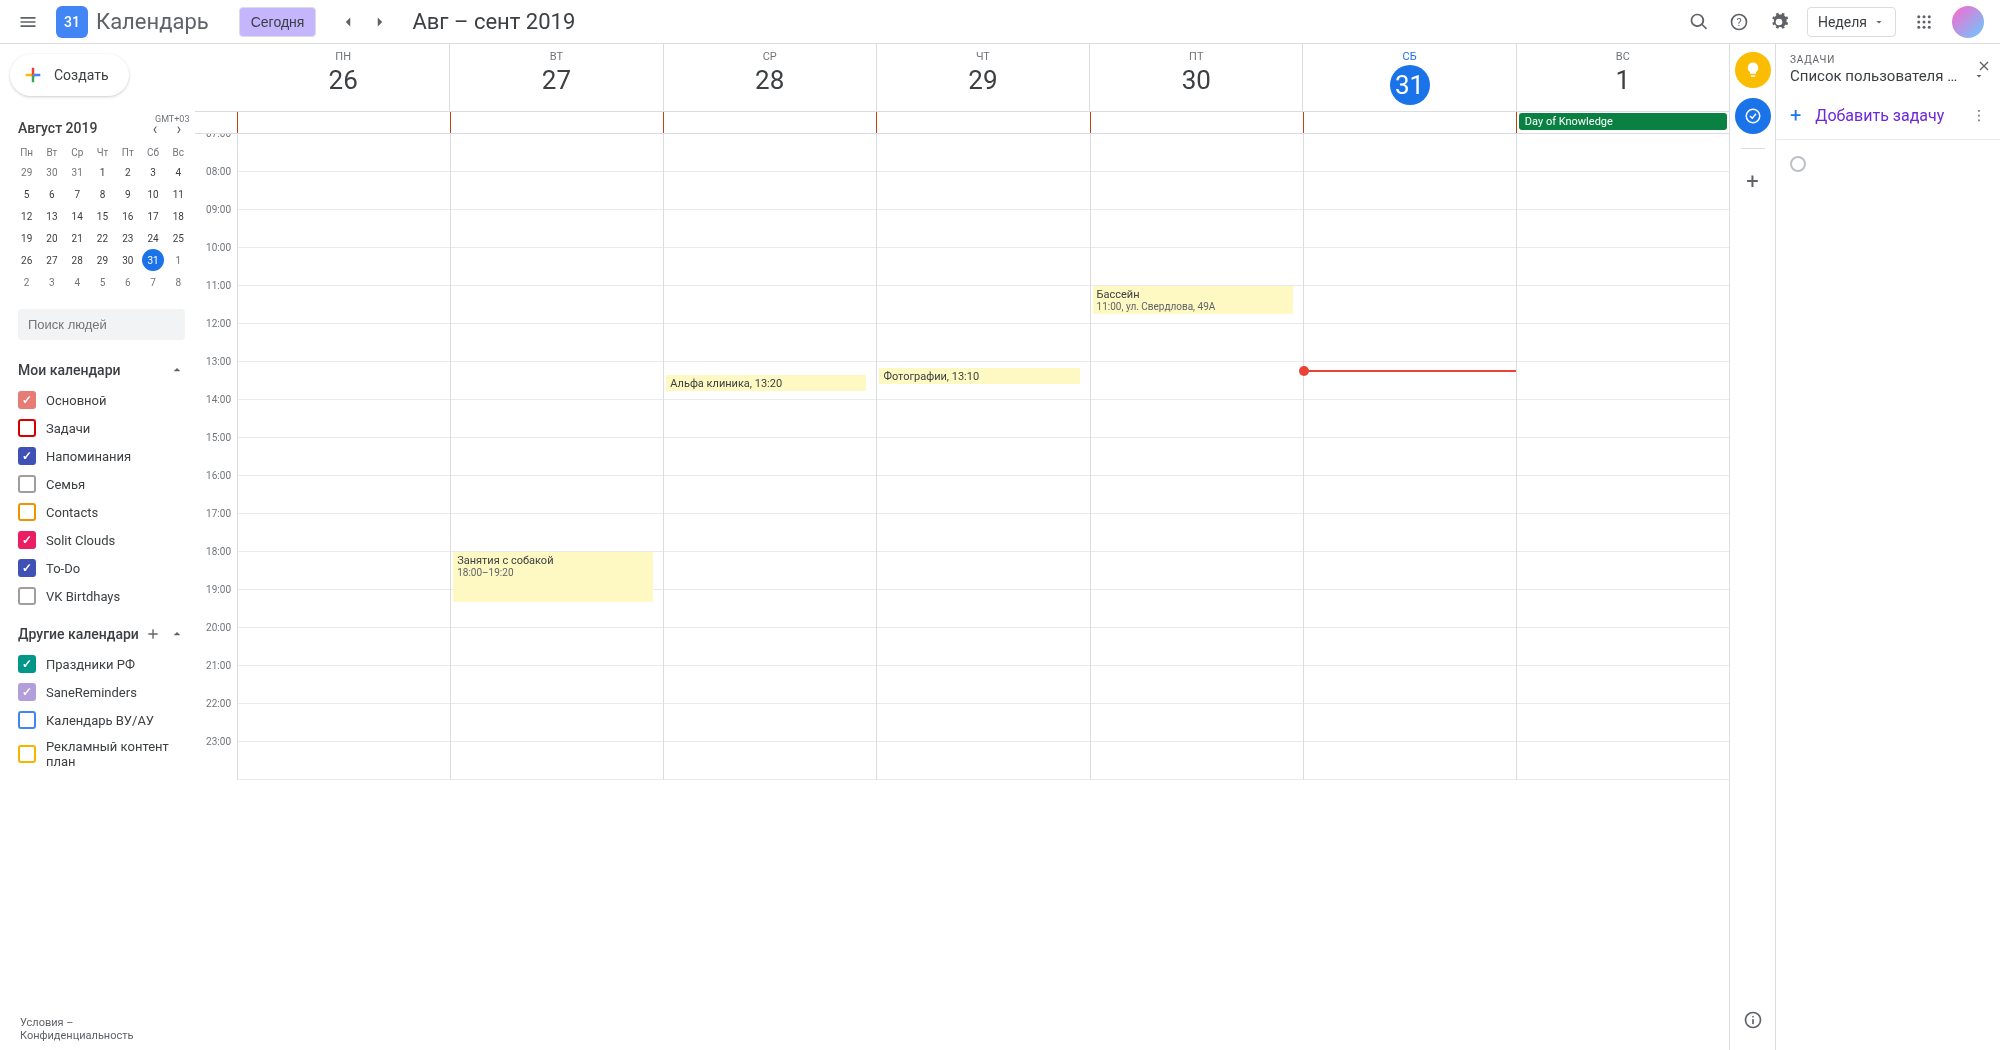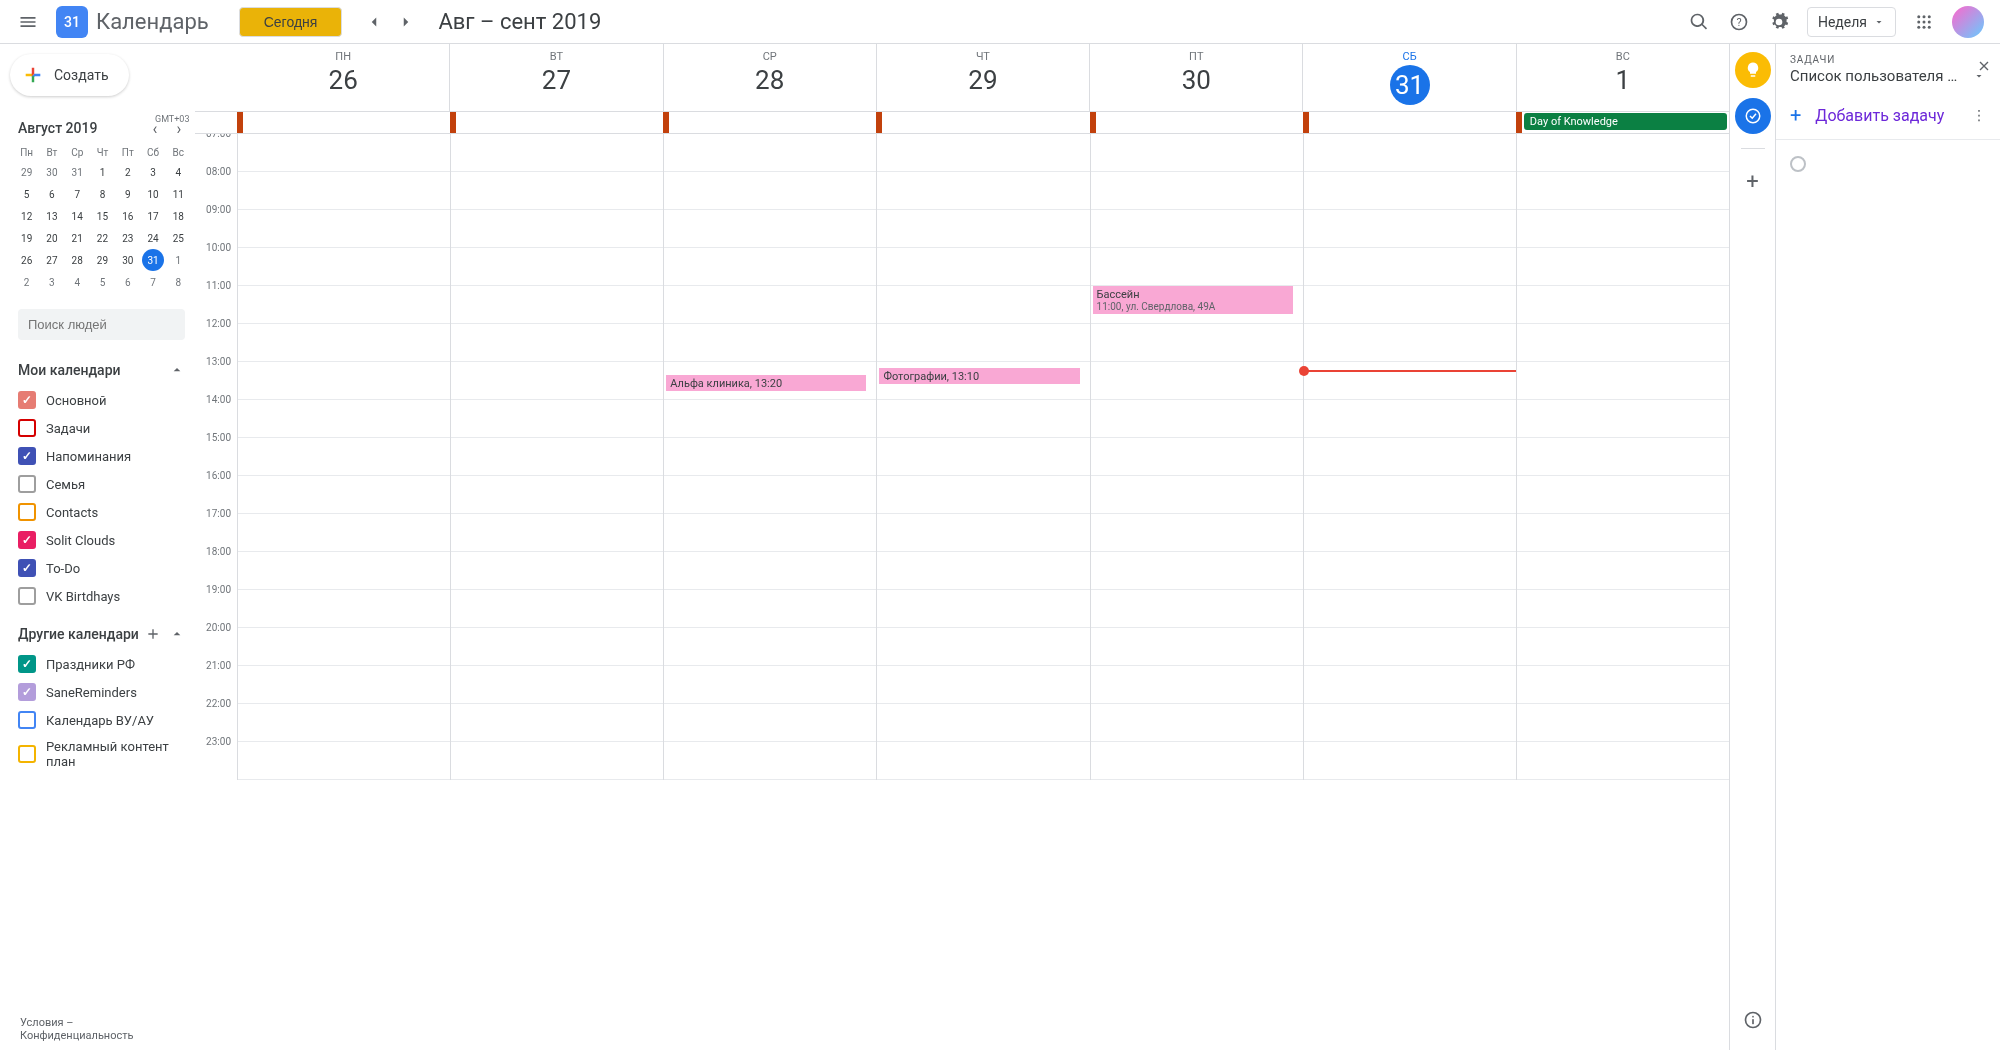--- a/index.html
+++ b/index.html
@@ -3,21 +3,21 @@
 <meta charset="utf-8">
 <style>
 * { box-sizing: border-box; margin: 0; padding: 0; }
 body { font-family: "Google Sans", Roboto, Arial, sans-serif; font-size: 14px; color: #3c4043; background: #fff; overflow: hidden; }
 
 
 .header { height: 44px; display: flex; align-items: center; padding: 0 8px; border-bottom: 1px solid #dadce0; }
 .hamburger { width: 40px; height: 40px; display: flex; align-items: center; justify-content: center; cursor: pointer; border-radius: 50%; }
 .logo { width: 32px; height: 32px; background: #4285f4; border-radius: 6px; display: flex; align-items: center; justify-content: center; color: #fff; font-weight: 500; font-size: 14px; margin: 0 4px 0 8px; }
 .app-title { font-size: 22px; color: #5f6368; margin-left: 4px; }
-.today-btn { margin-left: 30px; padding: 6px 24px; border: 1px solid #dadce0; border-radius: 4px; background: #eab308; cursor: pointer; font-size: 14px; color: #3c4043; }
+.today-btn { margin-left: 30px; padding: 6px 11px; border: 1px solid #dadce0; border-radius: 4px; background: #c4b5fd; cursor: pointer; font-size: 14px; color: #3c4043; }
 .nav-arrow { width: 32px; height: 32px; display: flex; align-items: center; justify-content: center; cursor: pointer; border-radius: 50%; color: #5f6368; }
 .nav-arrows { display: flex; margin: 0 8px 0 16px; }
 .date-range { font-size: 22px; color: #3c4043; margin-left: 8px; }
 .header-spacer { flex: 1; }
 .hdr-icon { width: 40px; height: 40px; display: flex; align-items: center; justify-content: center; cursor: pointer; border-radius: 50%; color: #5f6368; }
 .view-select { margin: 0 8px; padding: 6px 10px; border: 1px solid #dadce0; border-radius: 4px; background: #fff; cursor: pointer; display: flex; align-items: center; gap: 6px; font-size: 14px; color: #3c4043; }
 .avatar { width: 32px; height: 32px; border-radius: 50%; background: linear-gradient(135deg,#f6c,#6cf); margin: 0 8px; cursor: pointer; }
 
 
 .main { display: flex; height: calc(100vh - 44px); }
@@ -50,33 +50,33 @@
 
 .week-wrap { flex: 1; display: flex; flex-direction: column; min-width: 0; }
 .week-header { display: flex; padding-left: 42px; border-bottom: 1px solid #dadce0; }
 .day-col-hd { flex: 1; text-align: center; padding: 6px 0; border-left: 1px solid #dadce0; }
 .day-col-hd:first-child { border-left: none; }
 .dow { font-size: 11px; color: #70757a; text-transform: uppercase; }
 .dow.today { color: #1a73e8; }
 .daynum { font-size: 26px; color: #3c4043; margin-top: 2px; }
 .daynum.today span { background: #1a73e8; color: #fff; border-radius: 50%; width: 40px; height: 40px; display: inline-flex; align-items: center; justify-content: center; }
 .allday-row { display: flex; padding-left: 42px; min-height: 22px; border-bottom: 1px solid #dadce0; position: relative; }
-.allday-cell { flex: 1; border-left: 6px solid #c2410c; position: relative; }
+.allday-cell { flex: 1; border-left: 1px solid #c2410c; position: relative; }
 .allday-cell:first-child { border-left: none; }
 .allday-event { position: absolute; left: 2px; right: 2px; top: 1px; background: #0b8043; color: #fff; font-size: 11px; padding: 2px 6px; border-radius: 3px; white-space: nowrap; overflow: hidden; }
 .gmt-label { position: absolute; left: -40px; top: 2px; font-size: 9px; color: #70757a; }
 
 .grid-scroll { flex: 1; overflow-y: auto; position: relative; }
 .grid { position: relative; display: flex; }
 .time-col { width: 42px; flex-shrink: 0; }
 .time-label { height: 38px; font-size: 10px; color: #70757a; text-align: right; padding-right: 6px; position: relative; top: -6px; }
 .day-cols { flex: 1; display: flex; position: relative; }
 .day-col { flex: 1; border-left: 1px solid #dadce0; position: relative; }
 .hour-line { height: 38px; border-bottom: 1px solid #e8eaed; }
-.event { position: absolute; left: 2px; right: 10px; background: #f9a8d4; border-radius: 0; padding: 2px 4px; font-size: 11px; overflow: hidden; cursor: pointer; }
+.event { position: absolute; left: 2px; right: 10px; background: #fef9c3; border-radius: 0; padding: 2px 4px; font-size: 11px; overflow: hidden; cursor: pointer; }
 .event-title { color: #3c4043; font-size: 11px; white-space: nowrap; overflow: hidden; text-overflow: ellipsis; }
 .event-sub { color: #5f6368; font-size: 10px; }
 .now-line { position: absolute; left: 0; right: 0; height: 2px; background: #ea4335; z-index: 5; }
 .now-dot { position: absolute; left: -5px; top: -4px; width: 10px; height: 10px; background: #ea4335; border-radius: 50%; }
 
 
 .rightrail { width: 46px; border-left: 1px solid #dadce0; display: flex; flex-direction: column; align-items: center; padding-top: 8px; gap: 10px; flex-shrink: 0; }
 .rail-icon { width: 36px; height: 36px; border-radius: 50%; display: flex; align-items: center; justify-content: center; cursor: pointer; font-size: 18px; }
 .rail-icon.keep { background: #fbbc04; color: #fff; font-size: 14px; }
 .rail-icon.tasks { background: #1a73e8; color: #fff; }
@@ -414,20 +414,24 @@
               <div class="hour-line"></div>
               <div class="hour-line"></div>
               <div class="hour-line"></div>
               <div class="hour-line"></div>
               <div class="hour-line"></div>
               <div class="hour-line"></div>
               <div class="hour-line"></div>
               <div class="hour-line"></div>
               <div class="hour-line"></div>
               <div class="hour-line"></div>
+              <div class="event" style="top: 418px; height: 50px;">
+                <div class="event-title">Занятия с собакой</div>
+                <div class="event-sub">18:00–19:20</div>
+              </div>
             </div>
             <div class="day-col">
               <div class="hour-line"></div>
               <div class="hour-line"></div>
               <div class="hour-line"></div>
               <div class="hour-line"></div>
               <div class="hour-line"></div>
               <div class="hour-line"></div>
               <div class="hour-line"></div>
               <div class="hour-line"></div>

